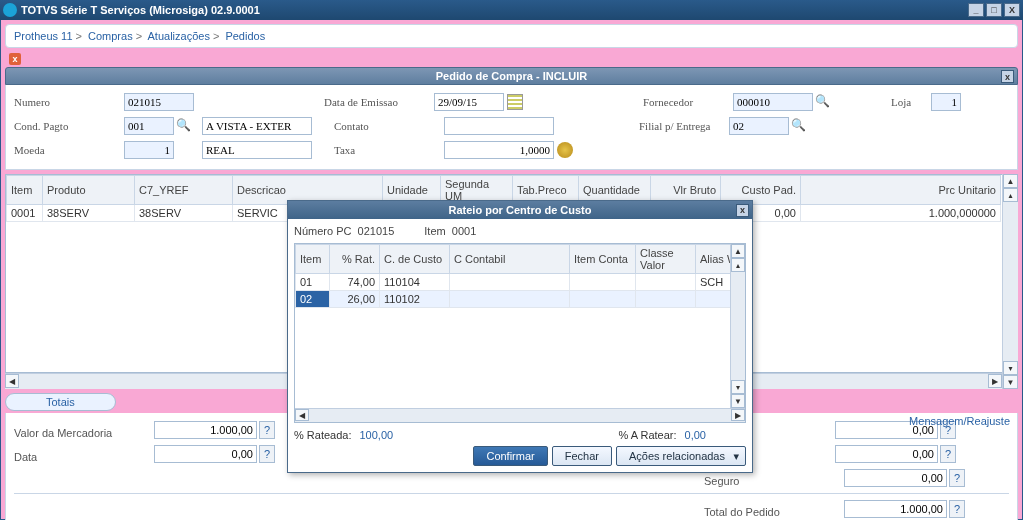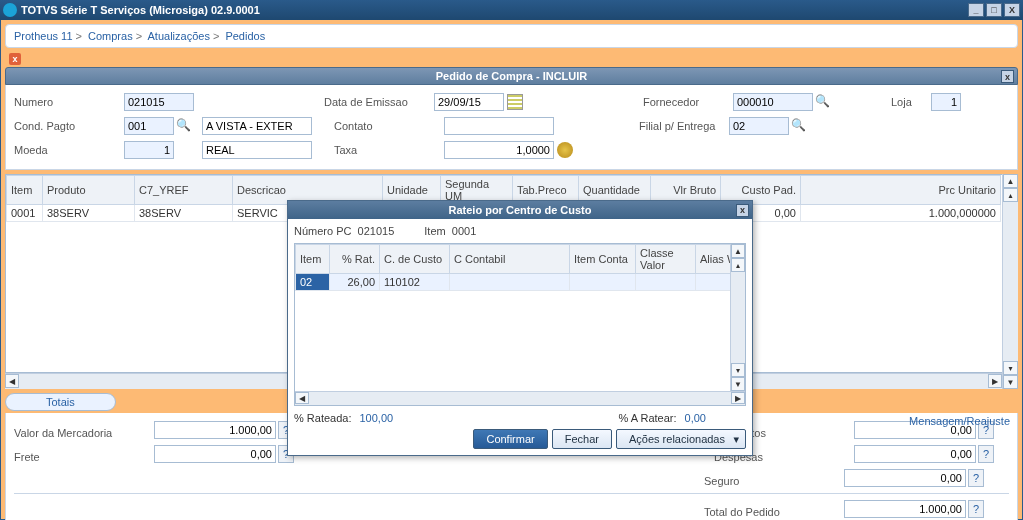--- a/index.html
+++ b/index.html
@@ -1,30 +1,30 @@
 <!DOCTYPE html>
 <html><head>
 <meta charset="utf-8">
 <style>
  *{box-sizing:border-box;margin:0;padding:0;}
  body{font-family:Tahoma,Arial,sans-serif;font-size:11px;color:#333;background:#3a6ea5;width:1023px;height:520px;overflow:hidden;}
  .title-bar{height:20px;background:linear-gradient(#2a5a8a,#1e4870);color:#fff;display:flex;align-items:center;padding:0 3px;font-weight:bold;}
  .title-bar .ticon{width:14px;height:14px;background:#1ba3d8;border-radius:50%;margin-right:4px;}
  .title-bar .spacer{flex:1;}
  .win-btn{width:16px;height:14px;background:#c6d4e6;border:1px solid #4a6a8a;margin-left:2px;display:flex;align-items:center;justify-content:center;font-size:9px;font-weight:bold;color:#333;}
- .app-body{background:#fdba74;height:500px;border:1px solid #2a5a8a;border-top:none;padding:4px;position:relative;}
+ .app-body{background:#f9a8d4;height:500px;border:1px solid #2a5a8a;border-top:none;padding:4px;position:relative;}
  .crumbs{background:#fff;border:1px solid #c9d6e6;border-radius:4px;padding:5px 8px;margin-bottom:5px;color:#2a62a5;}
  .crumbs span.sep{color:#777;margin:0 3px;}
  .tabbar{display:flex;align-items:center;margin-bottom:2px;}
  .tab-txt{color:#2a62a5;}
  .tab-close{display:inline-flex;width:12px;height:12px;background:#e0613a;color:#fff;align-items:center;justify-content:center;font-weight:bold;font-size:9px;margin-left:4px;border-radius:2px;}
  .pc-header{height:18px;background:linear-gradient(#7d96b4,#5f7e9f);color:#fff;font-weight:bold;display:flex;align-items:center;justify-content:center;position:relative;border:1px solid #4a6a8a;border-radius:3px 3px 0 0;}
  .pc-header .close{position:absolute;right:3px;top:2px;width:13px;height:13px;background:#c6d4e6;border:1px solid #3a5a7a;font-size:9px;display:flex;align-items:center;justify-content:center;color:#333;}
  .form-panel{background:#fff;border:1px solid #c9d6e6;border-top:none;padding:8px 8px 4px 8px;}
- .fr{display:flex;align-items:center;margin-bottom:6px;}
+ .fr{display:flex;align-items:center;margin-bottom:6px;font-family:Liberation Serif, serif;}
  .lab{width:110px;color:#555;}
  .inp{border:1px solid #a7bcd3;background:#fff;padding:1px 3px;height:18px;font:inherit;}
  .inp.blue{background:#eaf2ff;}
  .inp.ra{text-align:right;}
  .mag{display:inline-block;width:16px;height:16px;margin-left:2px;text-align:center;color:#c79a2a;font-size:12px;}
  .cal{display:inline-block;width:16px;height:16px;margin-left:3px;background:repeating-linear-gradient(#cc6,#cc6 2px,#fff 2px,#fff 4px);border:1px solid #999;}
  .coins{display:inline-block;width:16px;height:16px;margin-left:3px;background:radial-gradient(#e6c44a,#b78a1a);border-radius:50%;}
 
  .grid-wrap{position:relative;margin-top:4px;}
  .grid{border:1px solid #a7bcd3;background:#fff;width:100%;}
@@ -40,21 +40,21 @@
 
  .subtabs{display:flex;margin-top:4px;}
  .subtab{border:1px solid #a7bcd3;border-radius:10px;padding:2px 40px;margin-right:6px;background:#fff;color:#2a62a5;}
  .subtab.active{background:#eaf2ff;}
 
  .totals{background:#fff;border:1px solid #c9d6e6;border-top:none;padding:8px;margin-top:2px;}
  .totals .row{display:flex;align-items:flex-end;margin-bottom:6px;}
  .totals .l{width:140px;color:#555;}
  .totals .r{width:420px;}
  .totfield{display:inline-flex;align-items:center;}
- .totfield input{width:122px;text-align:right;}
+ .totfield input{width:103px;text-align:right;}
  .qbtn{width:16px;height:18px;border:1px solid #a7bcd3;background:#eef2f7;color:#2a62a5;margin-left:2px;display:inline-flex;align-items:center;justify-content:center;}
  .hr{height:1px;background:#c9d6e6;margin:6px 0;}
  .btn{border:1px solid #3a5a7a;background:linear-gradient(#f4f8ff,#dbe6f3);padding:3px 12px;color:#234;border-radius:2px;}
  .btn.primary{background:linear-gradient(#3f78b5,#265a97);color:#fff;}
  .btn.rel{padding-right:20px;position:relative;}
  .btn.rel::after{content:"▾";position:absolute;right:6px;}
 
  
  .modal{position:absolute;left:286px;top:180px;width:466px;background:#fff;border:1px solid #4a6a8a;box-shadow:2px 2px 6px rgba(0,0,0,.3);}
  .modal-title{height:18px;background:linear-gradient(#5c7da0,#3f6488);color:#fff;display:flex;align-items:center;justify-content:center;font-weight:bold;position:relative;}
@@ -207,21 +207,21 @@
           <span class="qbtn">?</span>
         </span>
      <span class="r"></span>
      <span class="l">Descontos</span>
      <span class="totfield">
           <input class="inp ra" value="0,00" style="">
           <span class="qbtn">?</span>
         </span>
    </div>
    <div class="row">
-     <span class="l">Frete</span>
+     <span class="l">Data</span>
      <span class="totfield">
           <input class="inp ra" value="0,00" style="">
           <span class="qbtn">?</span>
         </span>
      <span class="r"></span>
      <span class="l">Despesas</span>
      <span class="totfield">
           <input class="inp ra" value="0,00" style="">
           <span class="qbtn">?</span>
         </span>
@@ -264,20 +264,29 @@
        <table>
          <tbody>
               <tr>
            <th style="width:34px">Item</th>
            <th class="ra" style="width:50px">% Rat.</th>
            <th style="width:70px">C. de Custo</th>
            <th style="width:120px">C Contabil</th>
            <th style="width:66px">Item Conta</th>
            <th style="width:60px">Classe Valor</th>
            <th>Alias W</th>
+         </tr>
+         <tr>
+           <td>01</td>
+           <td class="ra">74,00</td>
+           <td>110104</td>
+           <td></td>
+                <td></td>
+                <td></td>
+           <td>SCH</td>
          </tr>
          <tr class="sel">
            <td class="first">02</td>
            <td class="ra">26,00</td>
            <td>110102</td>
            <td></td>
                 <td></td>
                 <td></td>
            <td></td>
          </tr>

